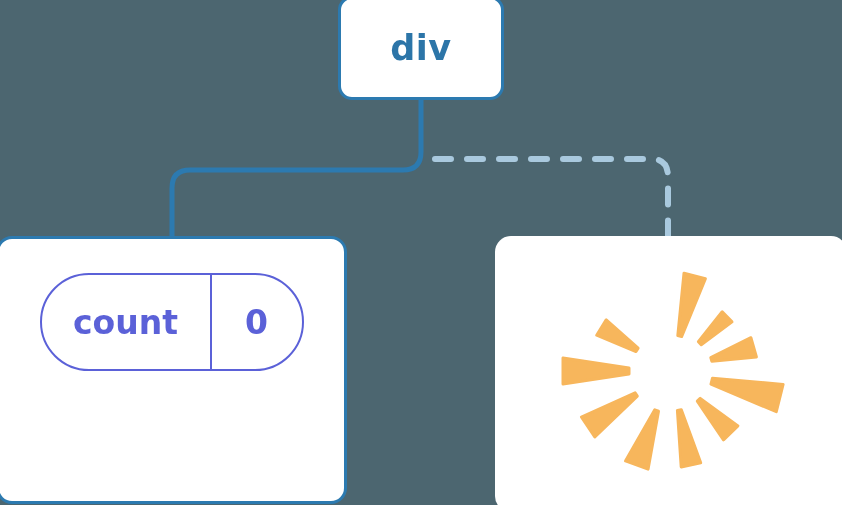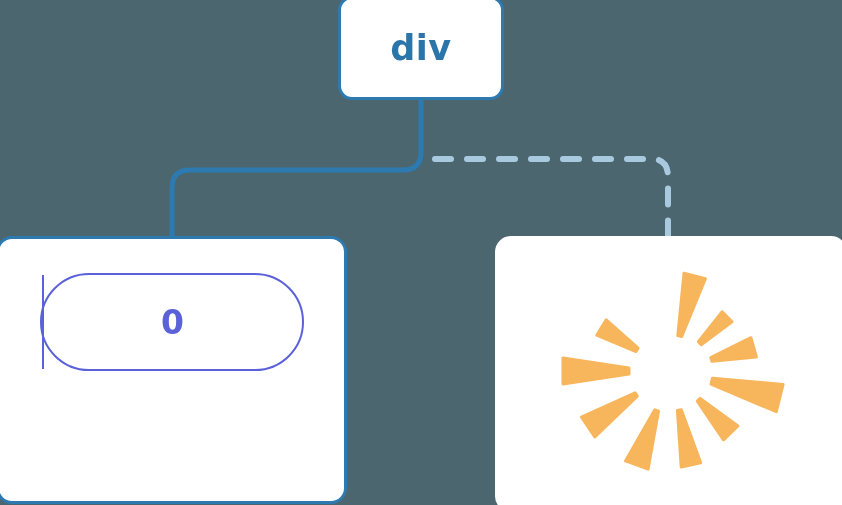--- a/index.html
+++ b/index.html
@@ -140,20 +140,21 @@
     <path d="M 435 159 L 652 159 Q 668 159 668 177 L 668 240" fill="none" stroke="#a9c9de" stroke-width="6" stroke-linecap="round" stroke-linejoin="round" stroke-dasharray="16 16"></path>
   </svg>
 
   <div class="node" id="node-div">
     <span class="node-label">div</span>
   </div>
 
   <div class="node" id="node-counter">
 
     <div class="state-pill">
+      <span class="pill-key">count</span>
       <span class="pill-divider"></span>
       <span class="pill-value">0</span>
     </div>
   </div>
 
   <div class="node" id="node-spinner">
     <svg class="burst-wrap" id="burst-svg" viewBox="0 0 352 276" width="352" height="276">
         <polygon points="210.4,42.6 189.0,37.2 182.8,99.6 186.6,100.6" fill="#f7b65c" stroke="#f7b65c" stroke-width="3" stroke-linejoin="round"></polygon>
         <polygon points="237.0,85.9 227.2,75.8 203.4,105.8 206.2,108.7" fill="#f7b65c" stroke="#f7b65c" stroke-width="3" stroke-linejoin="round"></polygon>
         <polygon points="261.4,120.9 255.9,101.7 215.8,121.5 216.9,125.3" fill="#f7b65c" stroke="#f7b65c" stroke-width="3" stroke-linejoin="round"></polygon>

